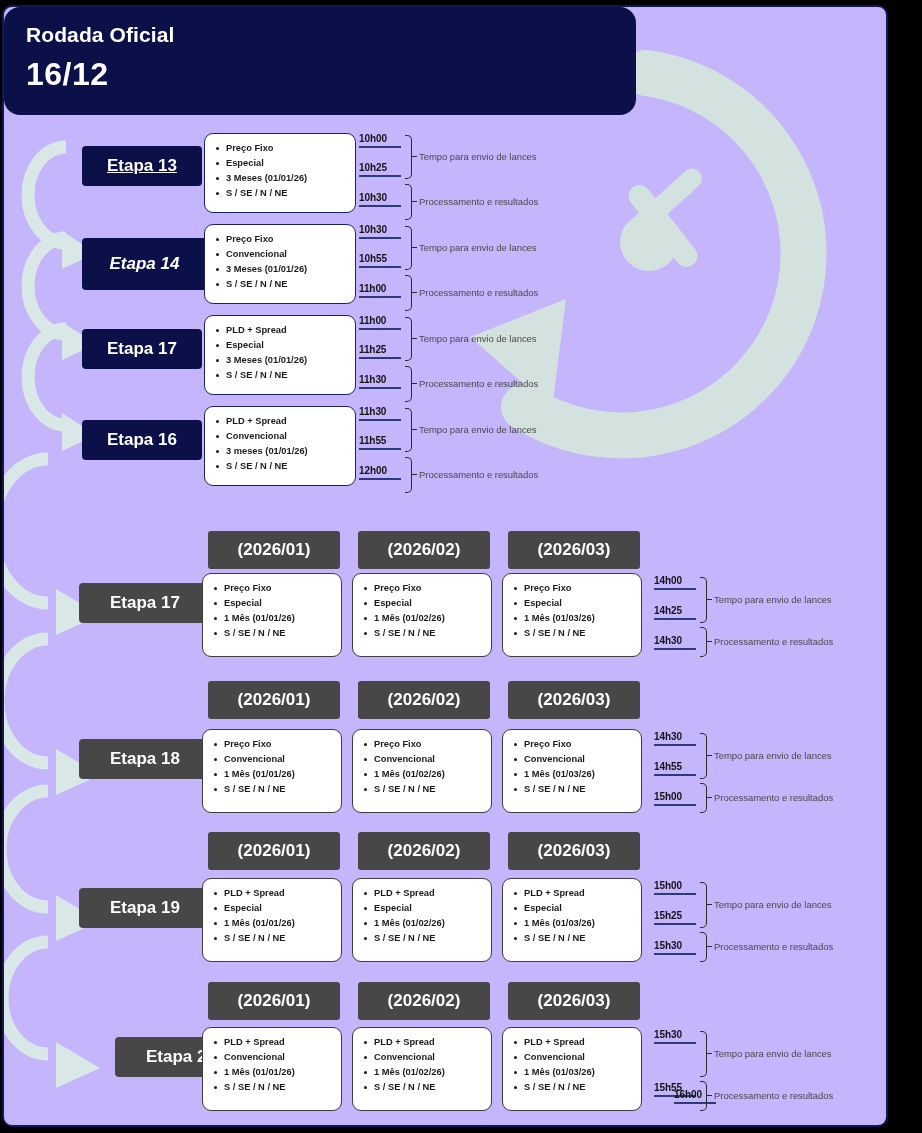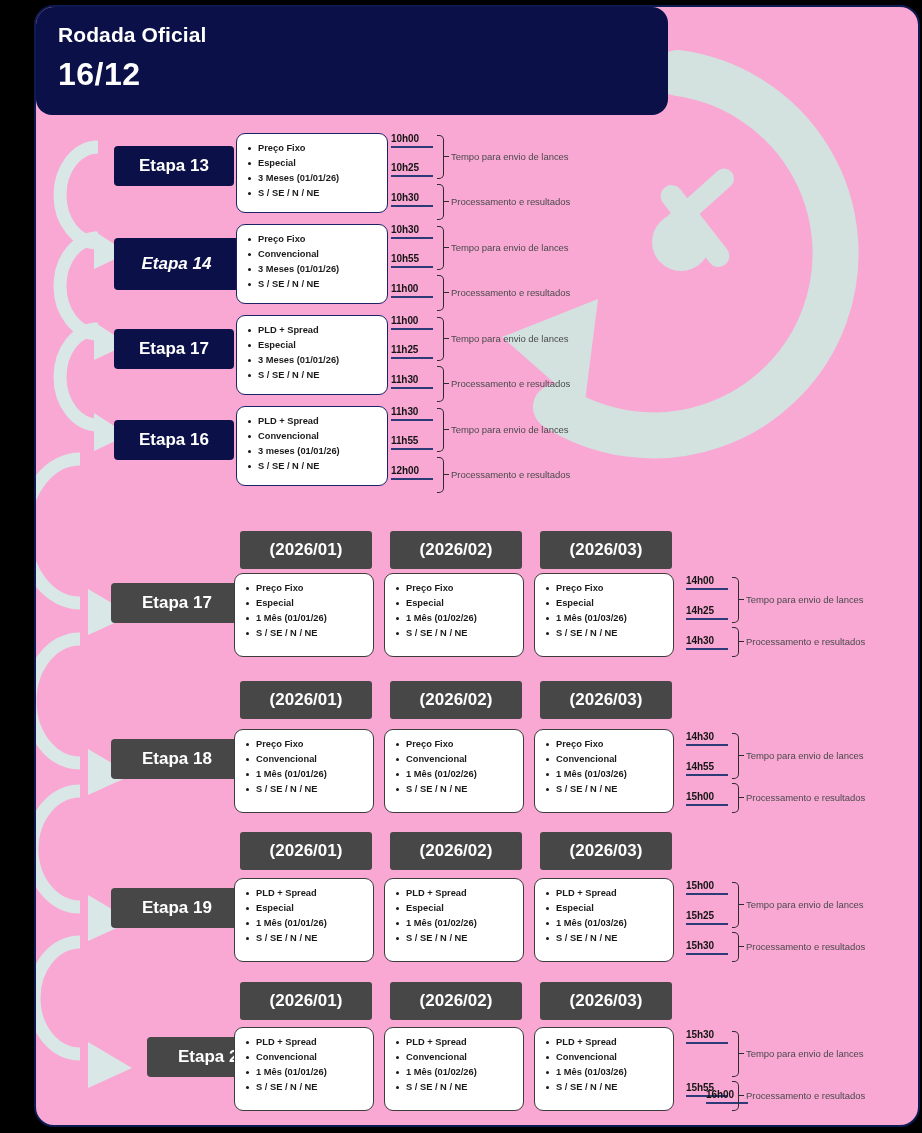--- a/index.html
+++ b/index.html
@@ -10,25 +10,25 @@
     overflow: hidden;
   }
   #root {
     position: relative;
     width: 922px; height: 1133px;
     background: #000;
   }
   
   #card {
     position: absolute;
-    left: 34px; top: 5px;
+    left: 2px; top: 5px;
     width: 886px; height: 1122px;
-    background: #f9a8d4;
+    background: #c4b5fd;
     border: 2px solid #0d1b52;
-    border-radius: 20px;
+    border-radius: 10px;
     overflow: hidden;
   }
   
   #clock {
     position: absolute;
     left: 430px; top: 30px;
     width: 480px; height: 470px;
     pointer-events: none;
   }
   
@@ -192,21 +192,21 @@
         <polygon points="58,315 92,337 58,353"></polygon>
         <polygon points="58,406 92,428 58,444"></polygon>
         <polygon points="52,582 96,608 52,628"></polygon>
         <polygon points="52,742 96,768 52,788"></polygon>
         <polygon points="52,888 96,914 52,934"></polygon>
         <polygon points="52,1035 96,1061 52,1081"></polygon>
       </g>
     </svg>
 
     <div class="stage">
-      <div class="etapa-label navy" style="left:78px;top:139px;width:120px;height:40px;">Etapa 13</div>
+      <div class="etapa-label navy" style="left:78px;top:139px;width:120px;height:40px;text-decoration:underline;">Etapa 13</div>
       <div class="detail-box navy" style="left:200px;top:126px;width:152px;height:80px;">
         <ul>
           <li>Preço Fixo</li>
           <li>Especial</li>
           <li>3 Meses (01/01/26)</li>
           <li>S / SE / N / NE</li>
         </ul>
       </div>
       <div class="timecol">
         <div class="time-item" style="left:355px;top:126px;">

